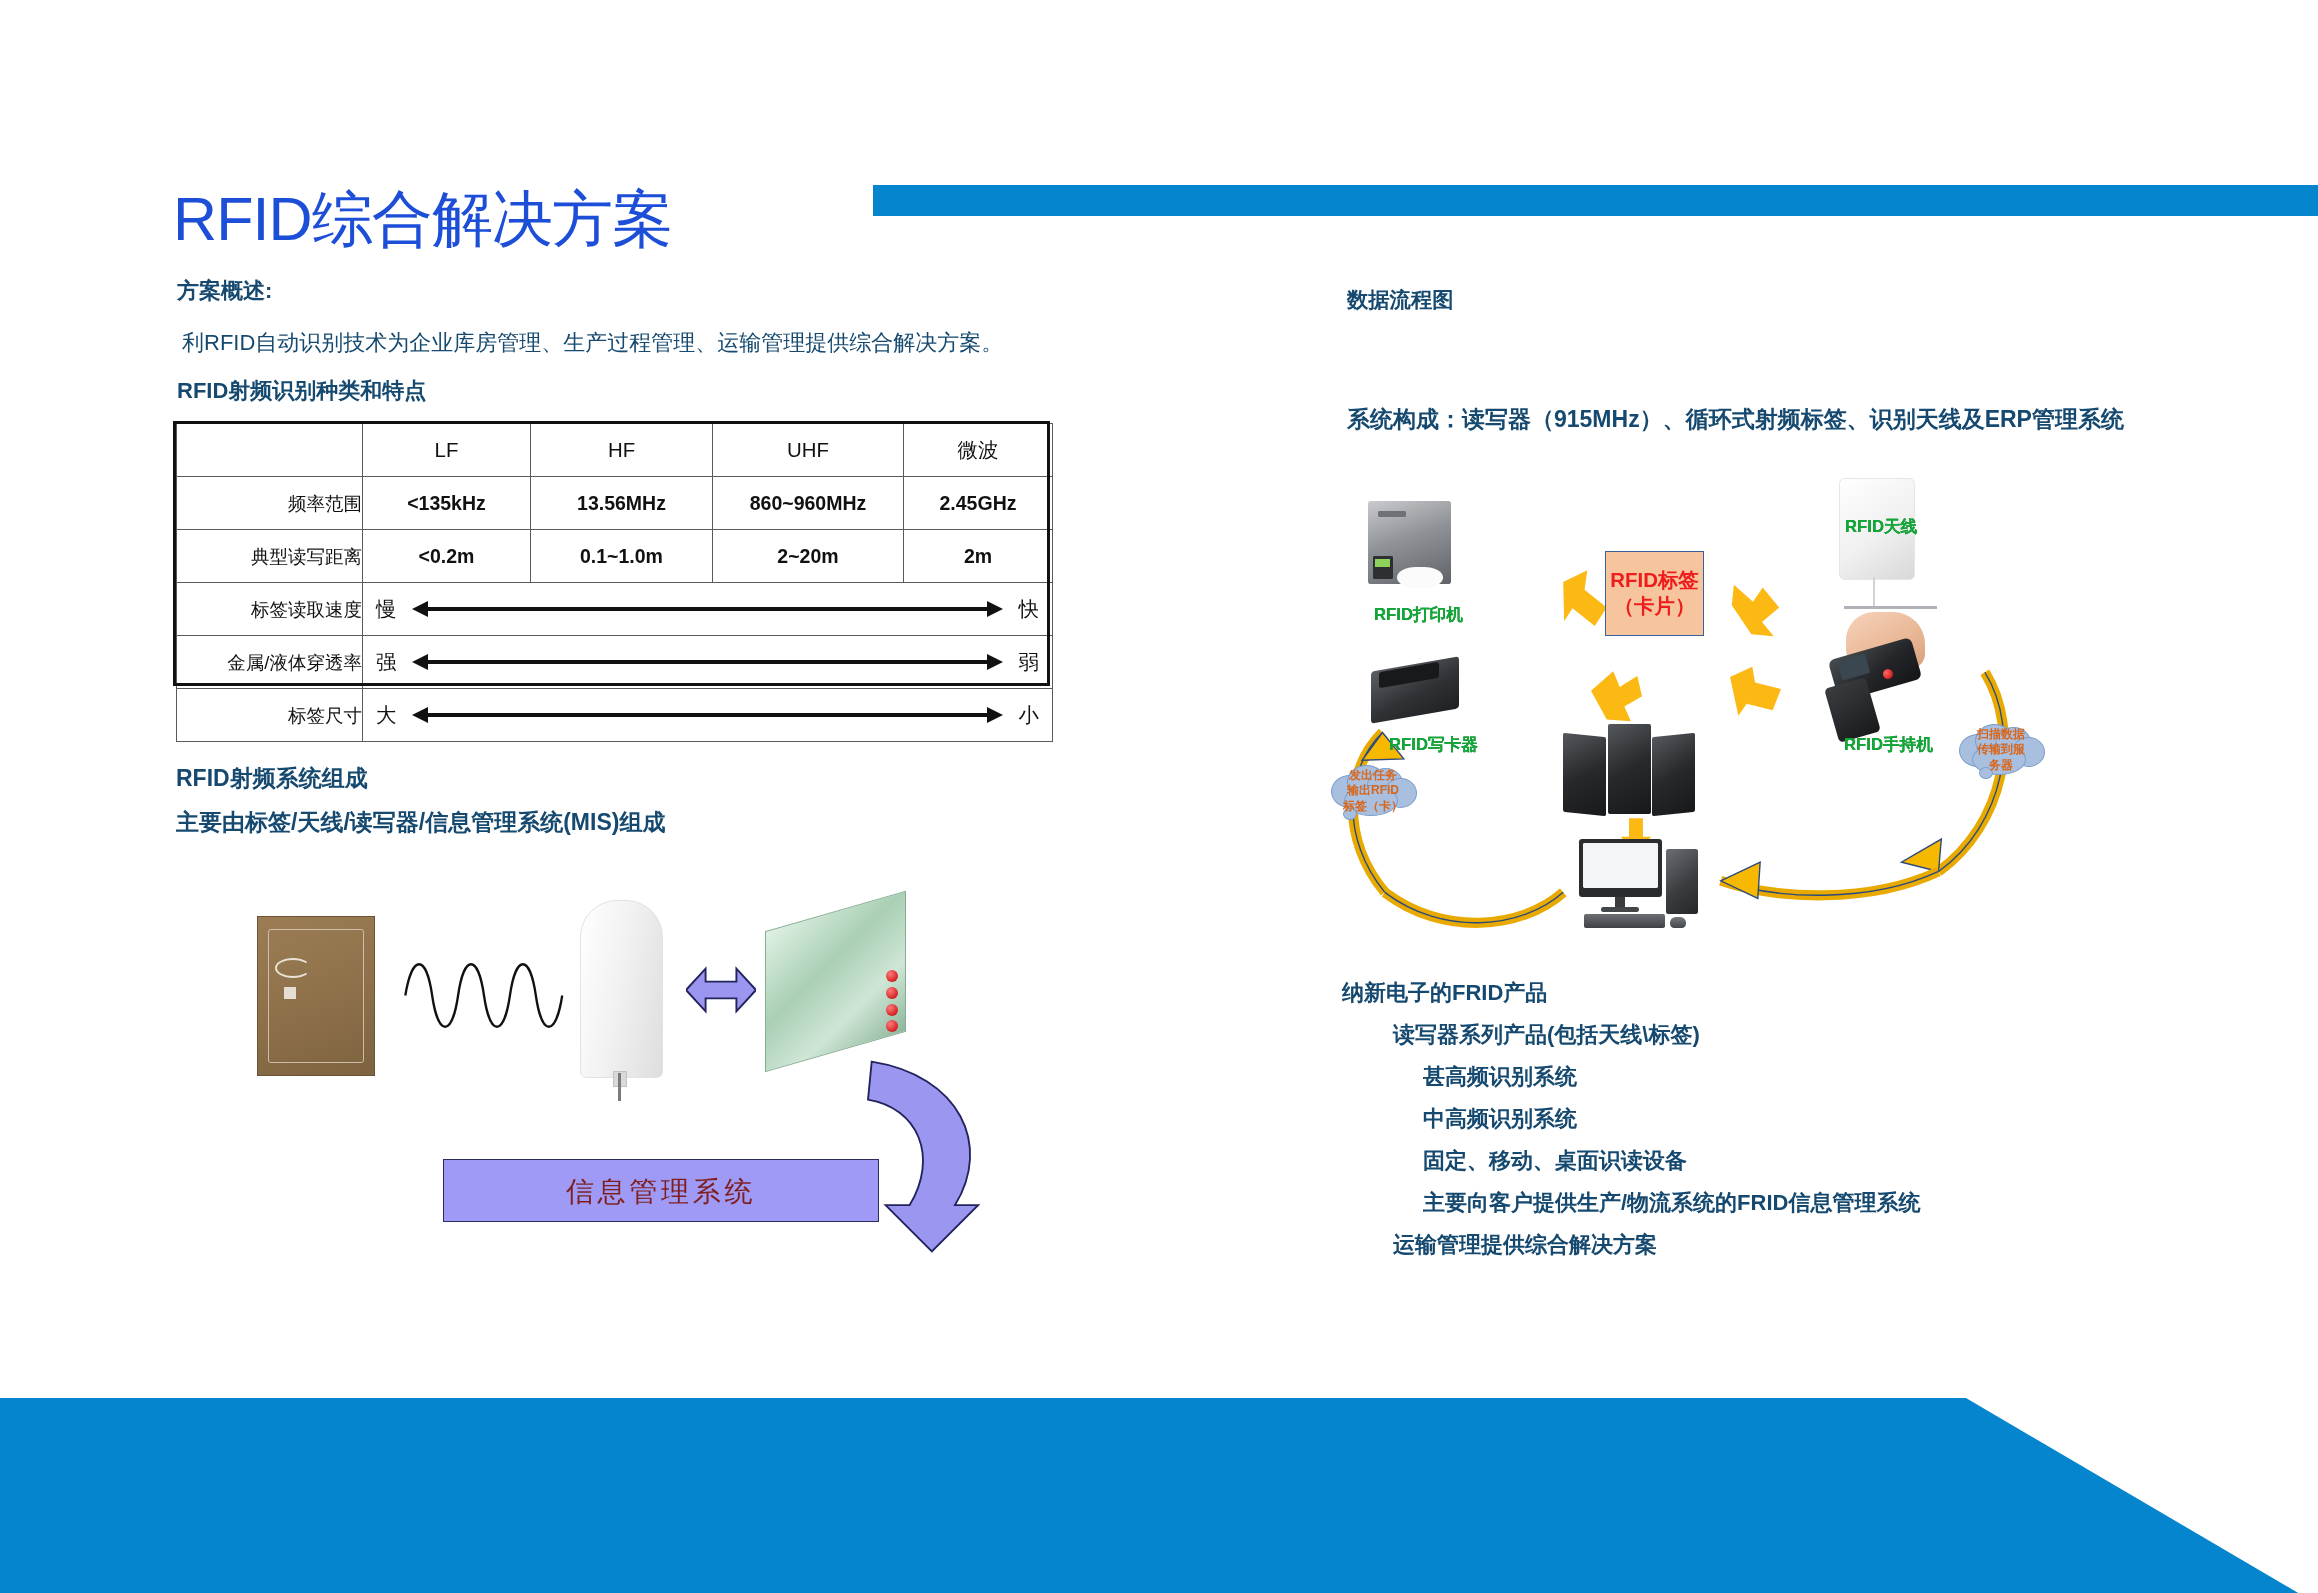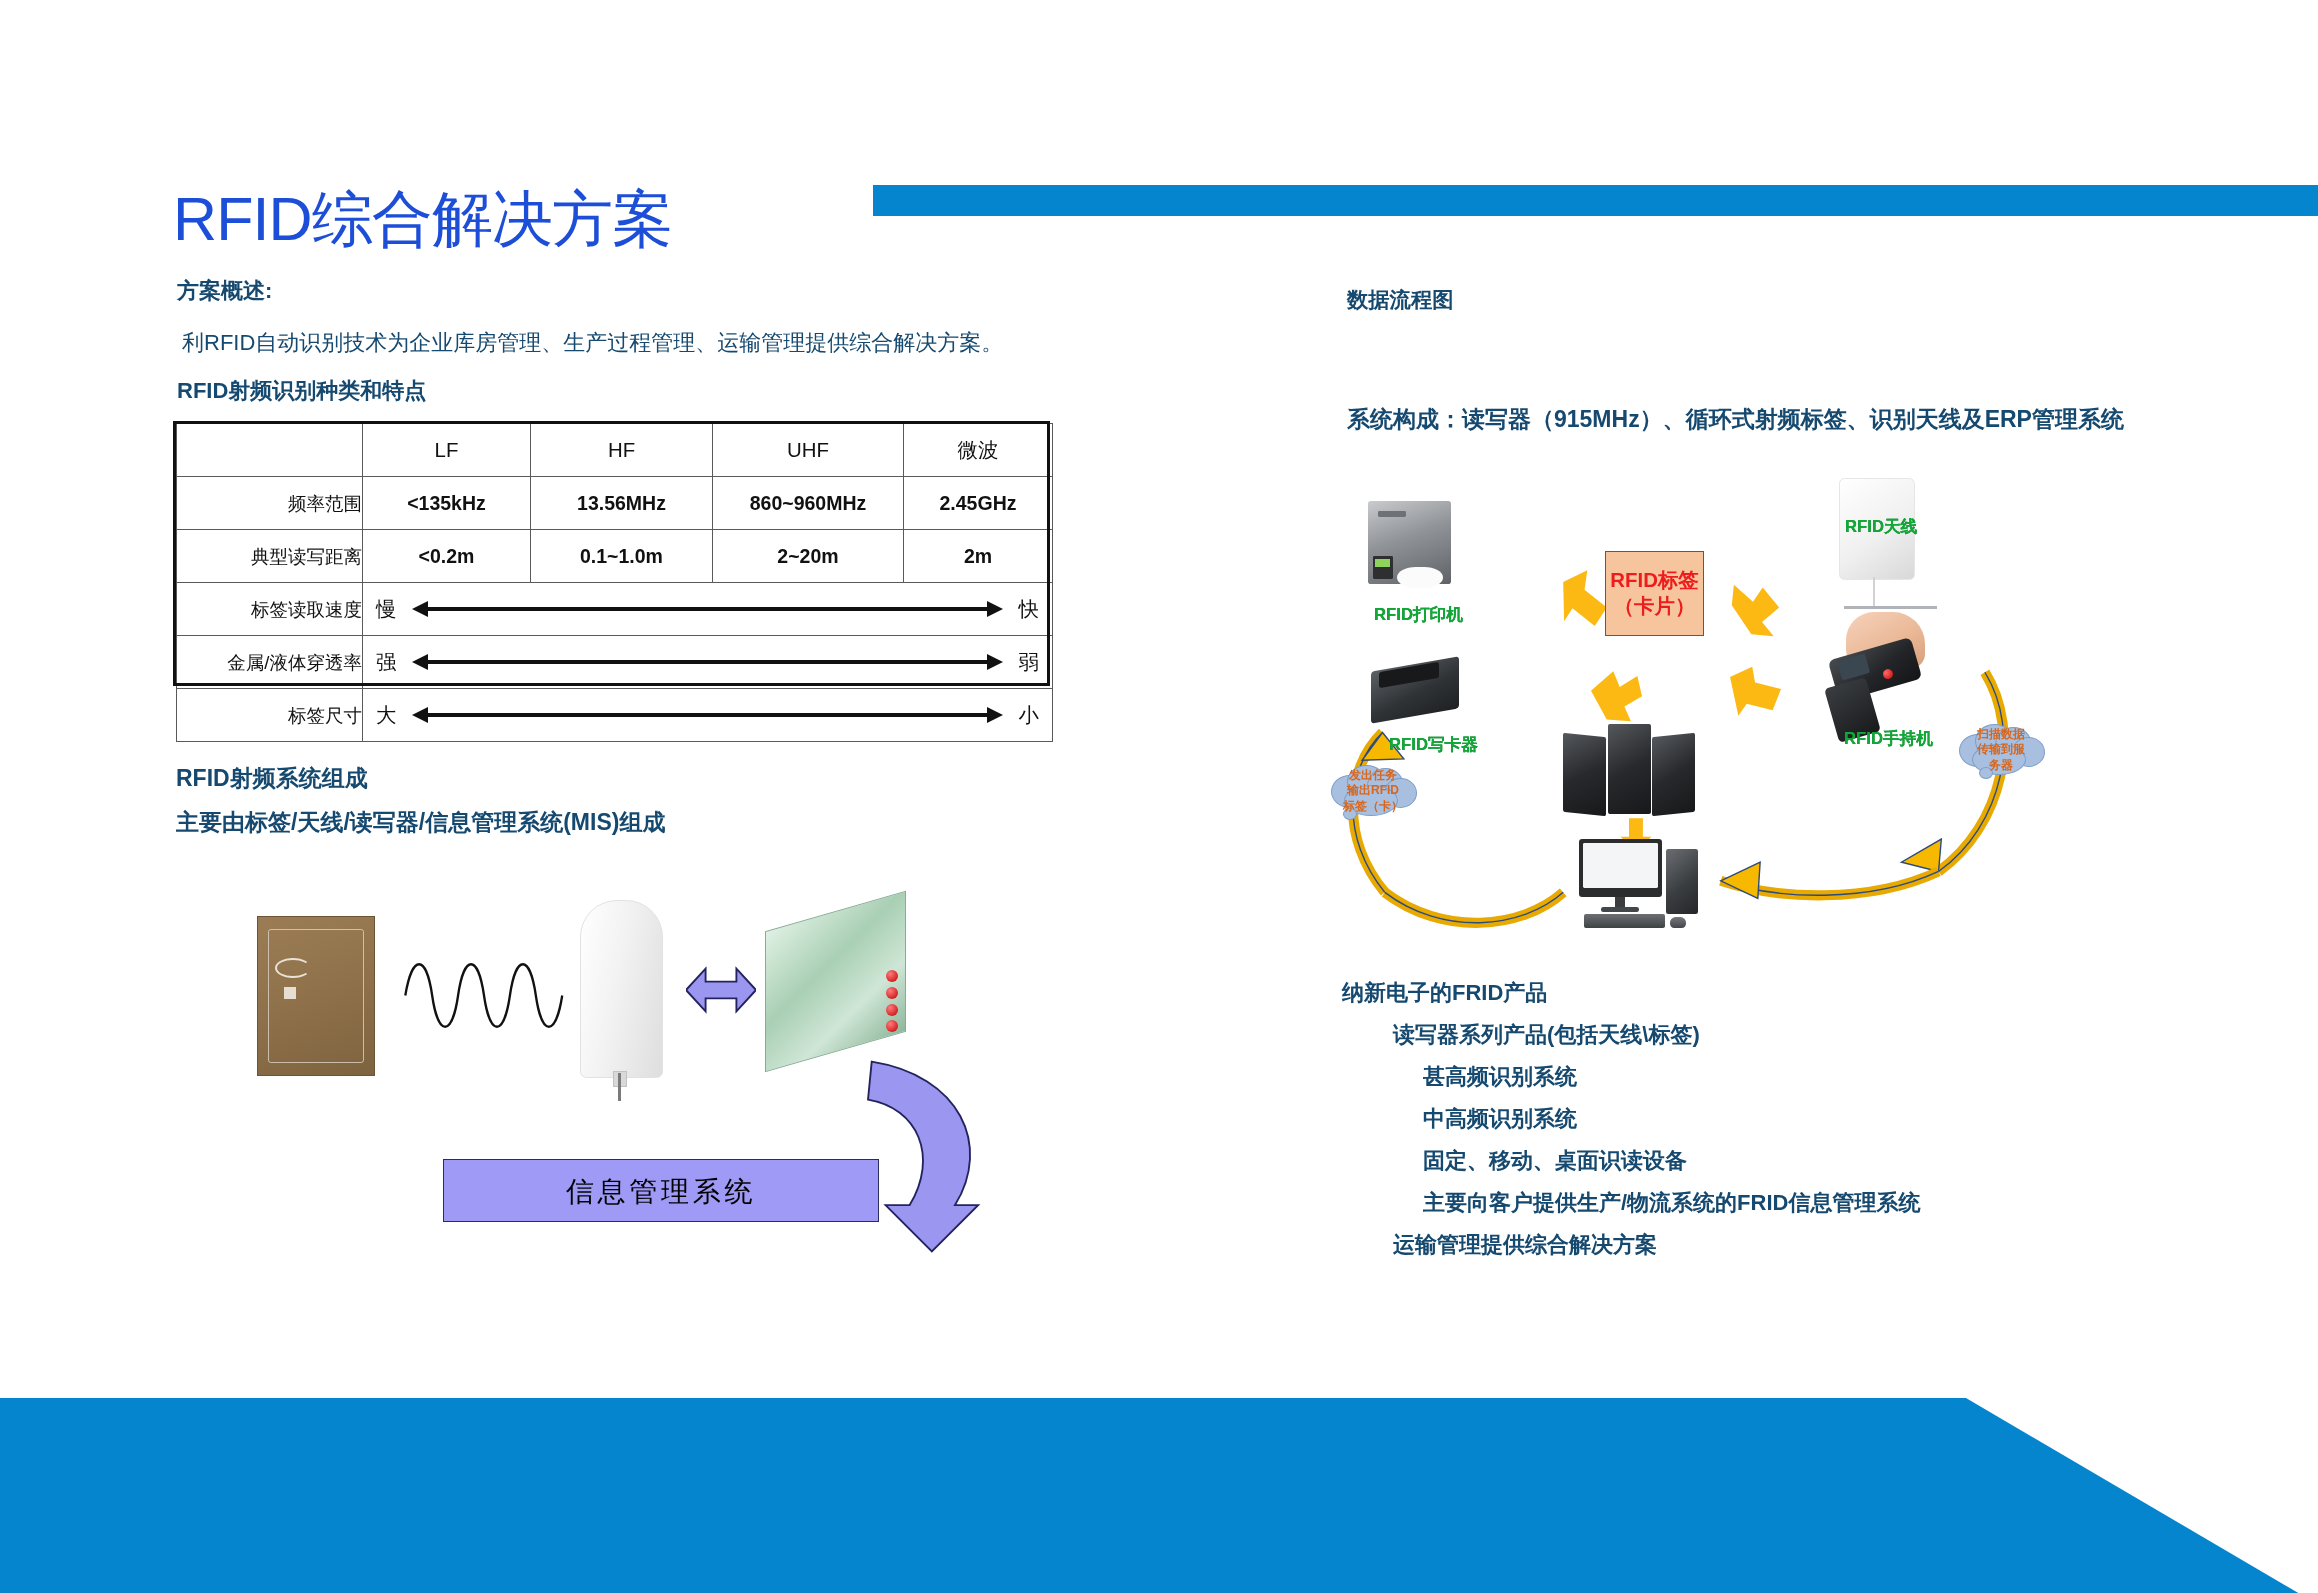--- a/index.html
+++ b/index.html
@@ -80,21 +80,21 @@
   .reader .top{position:absolute;left:0;top:0;width:139px;height:139px;
       background:linear-gradient(145deg,#dff0e3 0%,#a9cfb4 40%,#cfe6d6 70%,#8fb79c 100%);
       transform:skewY(-16deg);border:0.9px solid #86ad93;}
   .reader .led{position:absolute;width:12px;height:12px;border-radius:50%;
       background:radial-gradient(circle at 35% 32%,#ff7a7a,#c00000);}
   .curvearrow{position:absolute;left:598px;top:185px;width:195px;height:199px;}
 
   .misbox{position:absolute;left:443px;top:1159px;width:434px;height:61px;
       background:#9f9af5;border:1.9px solid #2b2b5f;}
   .misbox .lab{position:absolute;left:0;right:0;top:13px;text-align:center;
-      font-size:28px;color:#000000;font-family:"Liberation Serif","DejaVu Serif",serif;letter-spacing:3.7px;}
+      font-size:28px;color:#7f1d1d;font-family:"Liberation Serif","DejaVu Serif",serif;letter-spacing:3.7px;}
 
   
   .diag{position:absolute;left:1322px;top:473px;width:728px;height:468px;}
 
   .dev-printer{position:absolute;left:46px;top:28px;width:83px;height:97px;}
   .dev-printer .case{position:absolute;left:0;top:0;width:83px;height:83px;
       background:linear-gradient(160deg,#c9cbce 0%,#8f9296 45%,#5f6266 100%);border-radius:2.8px;}
   .dev-printer .slot{position:absolute;left:10.2px;top:10.2px;width:28px;height:5.6px;background:#6e7175;border-radius:1.4px;}
   .dev-printer .panel{position:absolute;left:4.6px;top:55px;width:20.4px;height:23px;background:#2d2f31;border-radius:1.4px;}
   .dev-printer .grn{position:absolute;left:7.4px;top:58px;width:15px;height:8.3px;background:#8ed35b;}
@@ -148,21 +148,21 @@
   .tagbox{position:absolute;left:283px;top:78px;width:97px;height:83px;
       background:#f6c49d;border:1.9px solid #3a5f9e;}
   .tagbox .t{position:absolute;left:0;right:0;top:16px;text-align:center;color:#ee1c1c;
       font-size:20.4px;font-weight:700;line-height:1.25;}
 
   .glabel{position:absolute;color:#12a838;font-weight:700;font-size:16.7px;white-space:nowrap;
       text-shadow:0 0 0.5px #0a7a28;}
   .lbl-printer{left:52px;top:130px;}
   .lbl-writer{left:67px;top:260px;}
   .lbl-ant{left:523px;top:42px;}
-  .lbl-hand{left:522px;top:254px;}
+  .lbl-hand{left:522px;top:260px;}
 
   
   .cloud{position:absolute;}
   .cloud .cbody{position:relative;width:100%;height:100%;}
   .cloud .blob{position:absolute;background:#a8bfe0;border:0.9px solid #7e9ec8;border-radius:50%;}
   .cloud .ctxt{position:absolute;left:0;right:0;top:50%;transform:translateY(-50%);
       text-align:center;color:#d9661a;font-size:12px;font-weight:700;line-height:1.28;z-index:5;}
   .cloud-left{left:7px;top:290px;width:88px;height:56px;}
   .cloud-right{left:635px;top:249px;width:88px;height:56px;}
   .tail{position:absolute;background:#a8bfe0;border:0.9px solid #7e9ec8;border-radius:50%;}

